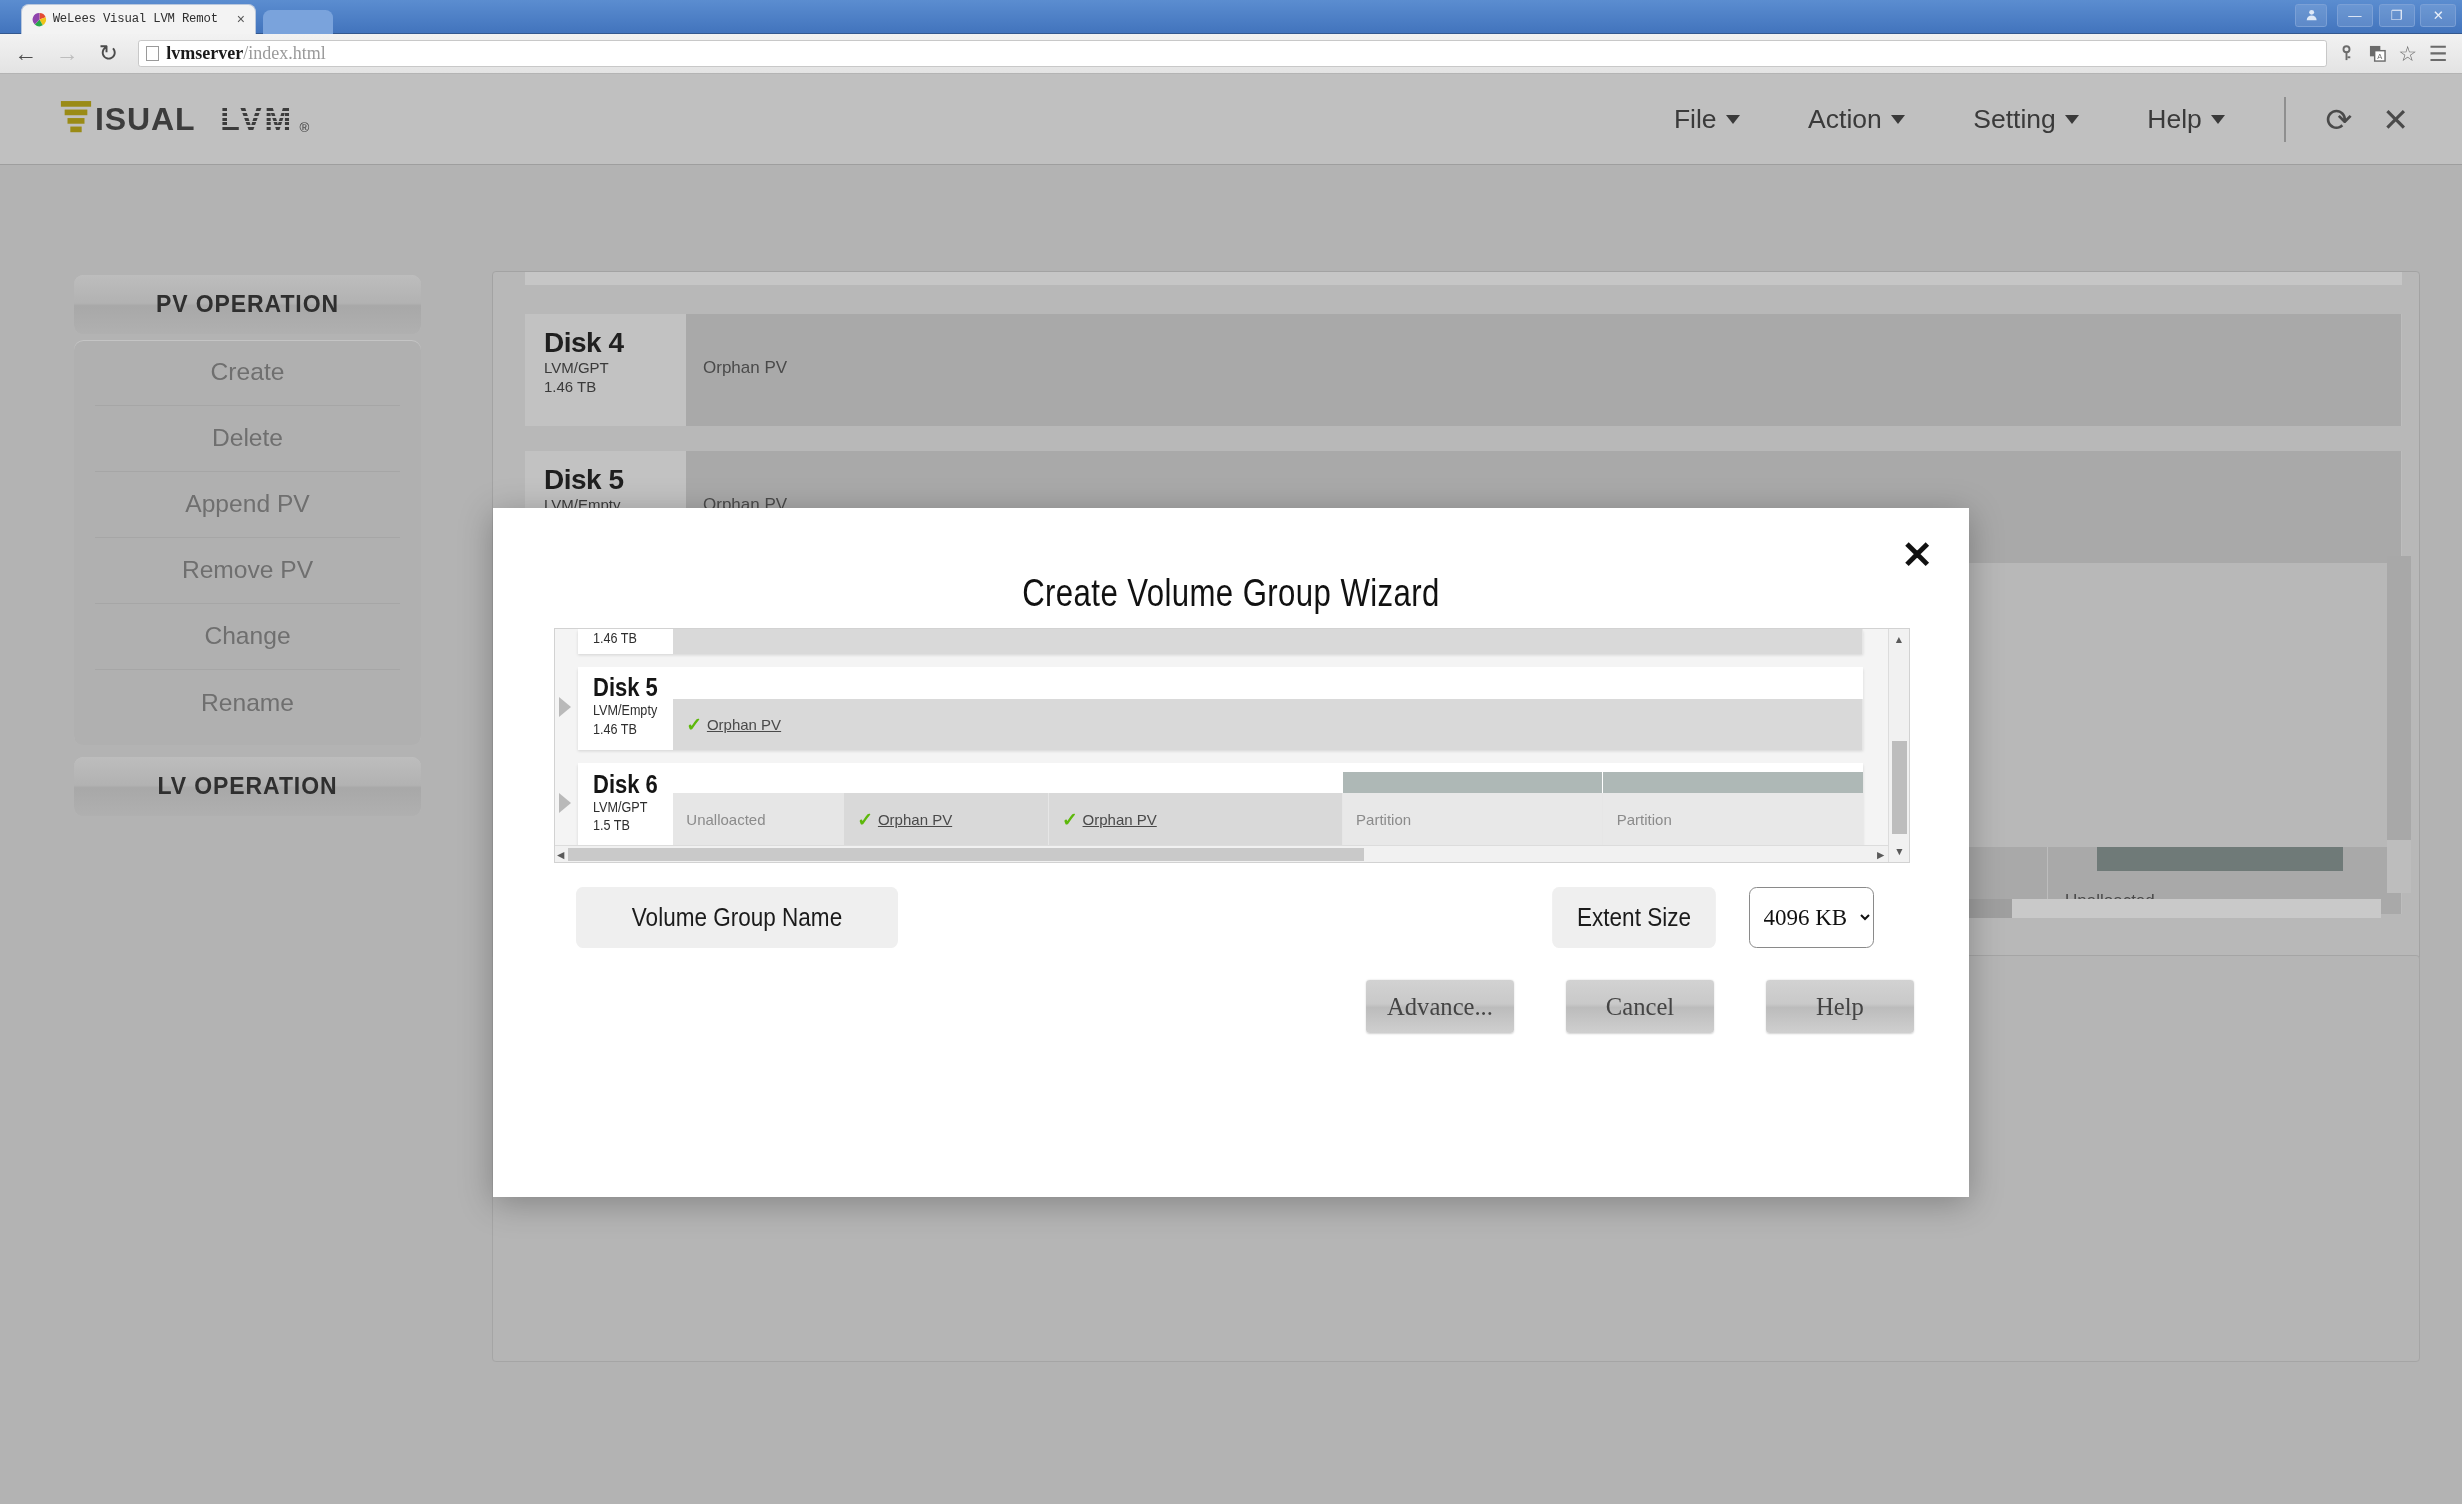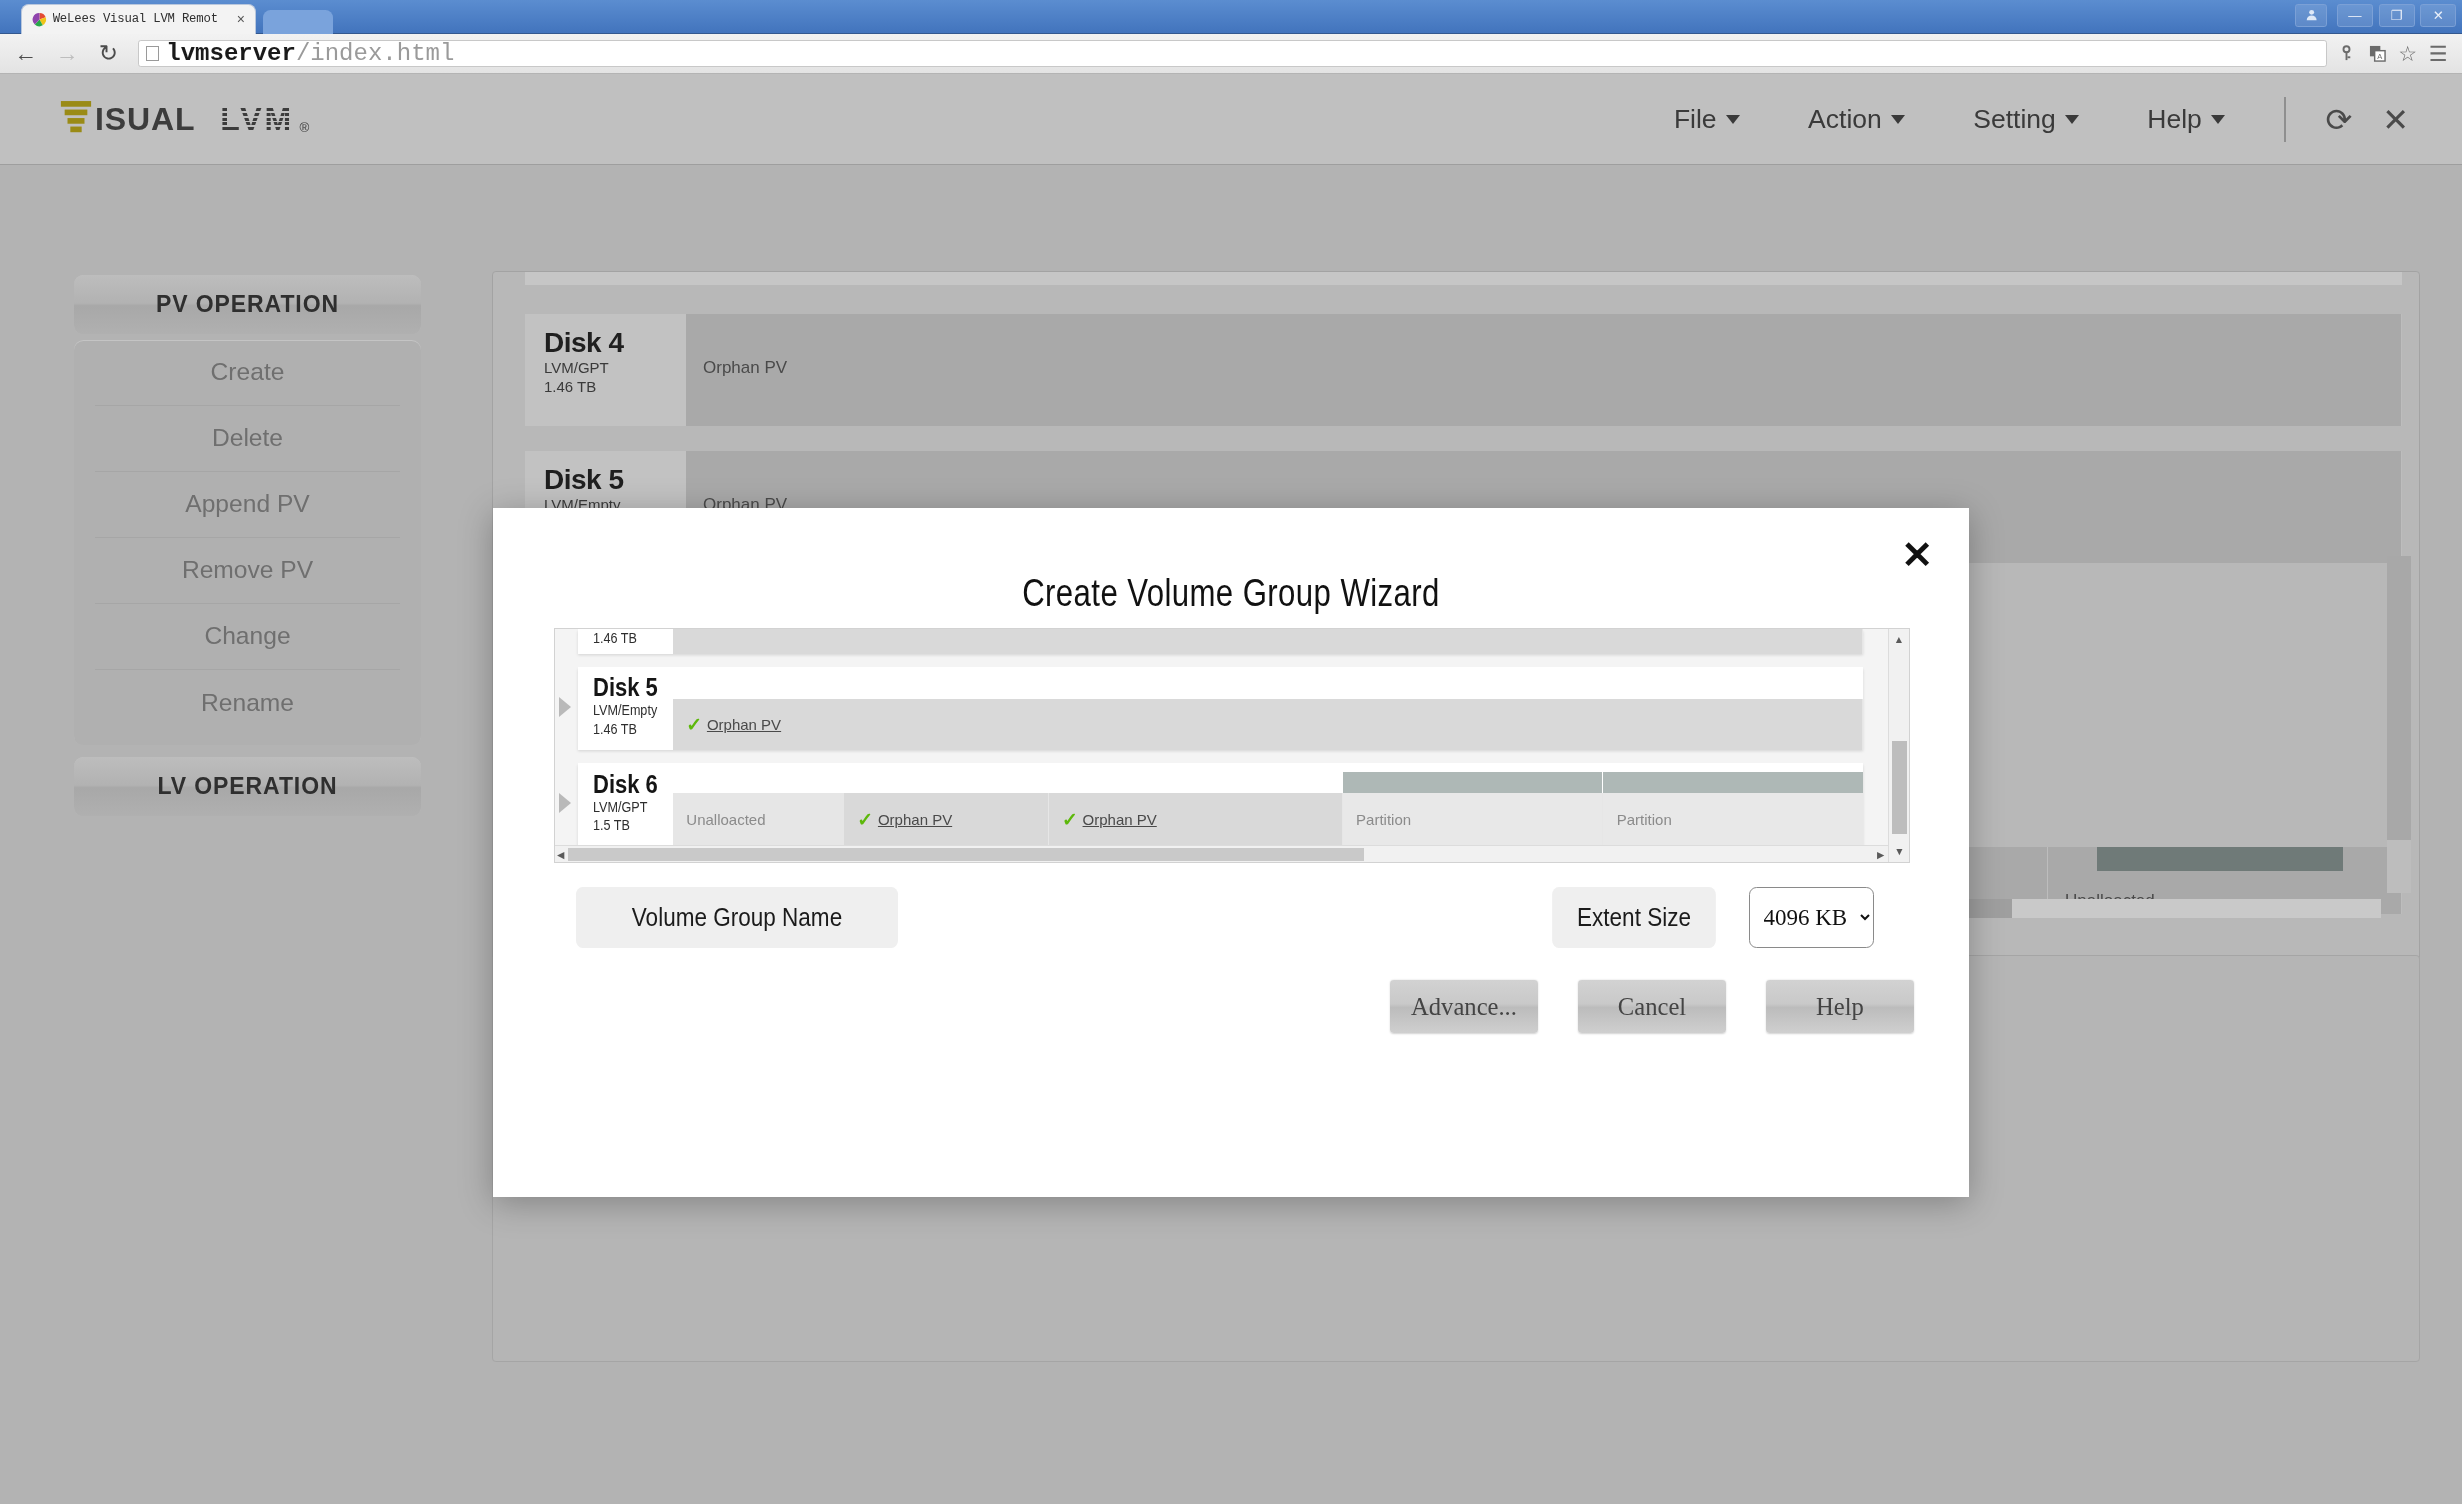--- a/index.html
+++ b/index.html
@@ -58,21 +58,21 @@
     flex: 1; height: 26.5px; background: #ffffff;
     border: 0.9px solid #c8c8c8; border-radius: 2.8px;
     display: flex; align-items: center; gap: 7.6px; padding: 0 7.6px;
     margin-left: 3.8px;
   }
   .page-icon {
     width: 12.3px; height: 15px; border: 0.9px solid #9a9a9a; background: #fff;
     position: relative; flex: none;
   }
   .omnibox-url {
-    font-family: Liberation Mono, monospace; font-size: 24px; color: #9a9a9a;
+    font-family: Liberation Serif, serif; font-size: 18px; color: #9a9a9a;
   }
   .omnibox-url b { color: #1a1a1a; font-weight: bold; }
   .tb-right { display: flex; align-items: center; gap: 9.5px; padding-right: 3.8px; }
   .tb-ico { width: 21px; height: 21px; color: #6b6b6b; display:flex; align-items:center; justify-content:center; }
 
   
   .app {
     position: absolute; left: 0; top: 74px; width: 2462px; height: 1431px;
     background: #b3b3b3;
   }
@@ -260,21 +260,21 @@
     border: 0.9px solid #6f6f6f; background: #fff; border-radius: 1.9px;
     font-family: "Liberation Serif", serif; font-size: 24px; color: #111;
     padding: 0 11.4px;
   }
   .ex-select {
     position: absolute; left: 1195px; top: 0; width: 125px; height: 61px;
     border: 0.9px solid #8a8a8a; border-radius: 7.6px; background: #fff;
     font-family: "Liberation Serif", serif; font-size: 23px; color: #111;
     padding: 0 5.7px 0 9.5px;
   }
-  .btn-row { position: absolute; right: 55px; top: 472px; display: flex; gap: 40px; justify-content: space-between; }
+  .btn-row { position: absolute; right: 55px; top: 472px; display: flex; gap: 52px; justify-content: space-between; }
   .wiz-btn {
     width: 148px; height: 53px; border-radius: 3.8px;
     background: linear-gradient(#d2d2d2 0%, #c9c9c9 45%, #bcbcbc 52%, #cfcfcf 100%);
     display: flex; align-items: center; justify-content: center;
     font-family: "Liberation Serif", serif; font-size: 24.6px; color: #444;
     box-shadow: 0 0.9px 1.9px rgba(0,0,0,0.18);
   }
 </style>
 </head>
 <body>

